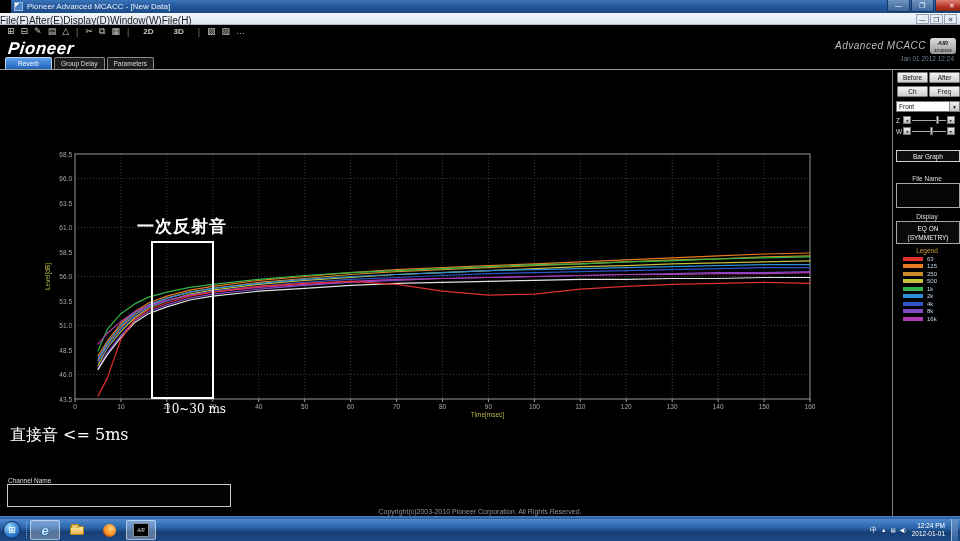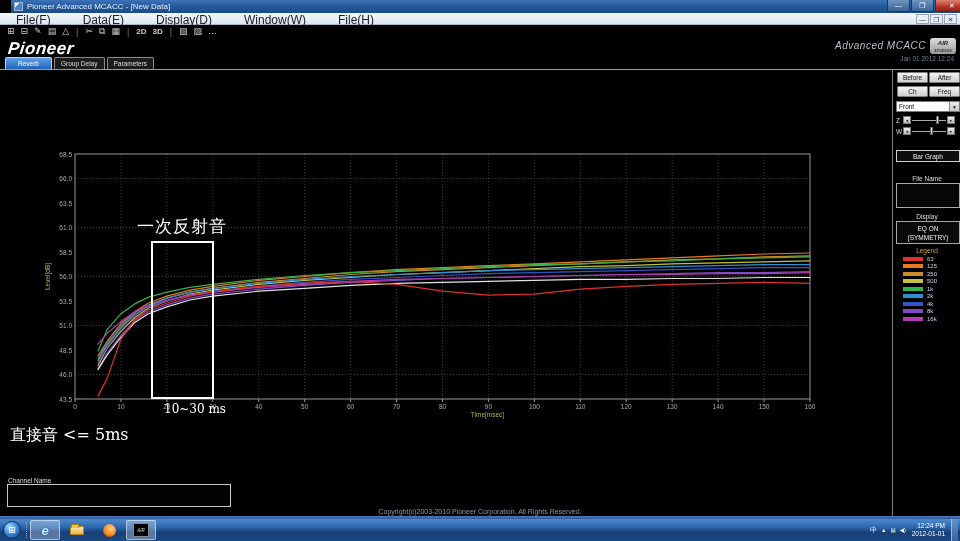--- a/index.html
+++ b/index.html
@@ -16,29 +16,29 @@
   .title-text{color:#e9eff8;font-size:8px;line-height:13px;white-space:nowrap;}
   .win-btns{position:absolute;right:2px;top:0;display:flex;height:12px;}
   .win-btn{width:23px;height:12px;margin-left:1px;color:#fff;font-size:7px;line-height:11px;
     text-align:center;border:1px solid #163a66;border-top:none;
     background:linear-gradient(#6f94bf,#3a6398);border-radius:0 0 2px 2px;}
   .win-btn.close{width:34px;background:linear-gradient(#e08173,#b33426 60%,#8f2417);}
 
   
   .menubar{left:0;top:13px;width:960px;height:12px;background:linear-gradient(#f4f7fb,#dce6f2);
     display:flex;align-items:center;border-bottom:1px solid #aab6c6;}
-  .menu-item{font-size:12px;color:#222;padding:0 16px;line-height:12px;text-decoration:underline;}
+  .menu-item{font-size:10px;color:#222;padding:0 0;line-height:12px;text-decoration:underline;}
   .mdi-btns{position:absolute;right:3px;top:14px;display:flex;}
   .mdi-btn{width:13px;height:10px;margin-left:1px;font-size:6.5px;line-height:9px;text-align:center;
     color:#333;background:#e7edf6;border:1px solid #98a4b5;}
 
   
   .toolbar{left:0;top:25px;width:960px;height:13px;background:#000;display:flex;align-items:center;padding-left:4px;}
   .tb-icon{color:#c9c9c9;font-size:9px;line-height:13px;margin:0 3px;}
-  .tb-text{color:#c9c9c9;font-size:8px;font-weight:bold;margin:0 3px;}
+  .tb-text{color:#c9c9c9;font-size:8px;font-weight:bold;margin:0 10px;}
   .tb-sep{color:#777;font-size:9px;margin:0 4px;}
 
   
   .pioneer-logo{left:8px;top:39px;color:#fff;font-size:17px;font-weight:bold;font-style:italic;
     letter-spacing:.5px;transform:skewX(-6deg);}
   .adv-mcacc{right:34px;top:40px;color:#b9bec4;font-size:10px;font-style:italic;letter-spacing:.5px;}
   .mcacc-badge{right:4px;top:38px;width:26px;height:16px;border-radius:3px;
     background:linear-gradient(#dcdcdc,#9a9a9a);color:#222;text-align:center;
     font-size:6px;font-style:italic;font-weight:bold;line-height:8px;padding-top:1px;}
   .mcacc-badge small{display:block;font-size:3.5px;letter-spacing:.3px;}
@@ -76,21 +76,21 @@
   .rp-box{width:64px;background:#060606;border:1px solid #a8a8a8;}
   .eq-box{width:64px;background:#0a0a0a;border:1px solid #a8a8a8;color:#eee;font-size:6.5px;
     text-align:center;line-height:9px;padding-top:2px;}
   .legend-title{color:#d0a040;font-size:6.5px;text-align:center;width:64px;}
   .legend-row{display:flex;align-items:center;height:7.5px;padding-left:10px;}
   .legend-swatch{width:20px;height:4px;margin-right:4px;}
   .legend-label{color:#c5d6e6;font-size:6px;}
 
   
   .serif{font-family:"DejaVu Serif","Liberation Serif",serif;color:#fff;}
-  .ann-first-reflection{left:137px;top:215px;font-size:17px;font-weight:400;letter-spacing:1px;}
+  .ann-first-reflection{left:137px;top:215px;font-size:17px;font-weight:700;letter-spacing:1px;}
   .ann-rect{left:151px;top:241px;width:63px;height:158px;border:2px solid #fff;}
   .ann-range{left:164px;top:402px;font-size:12px;}
   .ann-direct{left:10px;top:425px;font-size:16px;}
 
   
   .chname-label{left:8px;top:477px;color:#ddd;font-size:6.5px;}
   .chname-box{left:7px;top:484px;width:224px;height:23px;background:#030303;border:1px solid #c8c8c8;}
   .copyright{left:0;top:508px;width:960px;text-align:center;color:#8b94a2;font-size:7px;}
   .bottom-strip{left:0;top:516px;width:960px;height:3px;background:linear-gradient(#4a7cc0,#2a5a98);}
 
@@ -129,21 +129,21 @@
     <span class="app-icon"></span>
     <span class="title-text">Pioneer Advanced MCACC - [New Data]</span>
     <span class="win-btns">
       <span class="win-btn">—</span>
       <span class="win-btn">❐</span>
       <span class="win-btn close">✕</span>
     </span>
   </div>
 
   <div class="abs menubar">
-    <span id="menu-items"><span class="menu-item">File(F)</span><span class="menu-item">Data(E)</span><span class="menu-item">Display(D)</span><span class="menu-item">Window(W)</span><span class="menu-item">File(H)</span></span>
+    <span id="menu-items"><span class="menu-item">File(F)</span><span class="menu-item">After(E)</span><span class="menu-item">Display(D)</span><span class="menu-item">Window(W)</span><span class="menu-item">File(H)</span></span>
   </div>
   <span class="mdi-btns">
     <span class="mdi-btn">—</span>
     <span class="mdi-btn">❐</span>
     <span class="mdi-btn">✕</span>
   </span>
 
   <div class="abs toolbar" id="toolbar-items">
       <span class="tb-icon">⊞</span>
       <span class="tb-icon">⊟</span>

